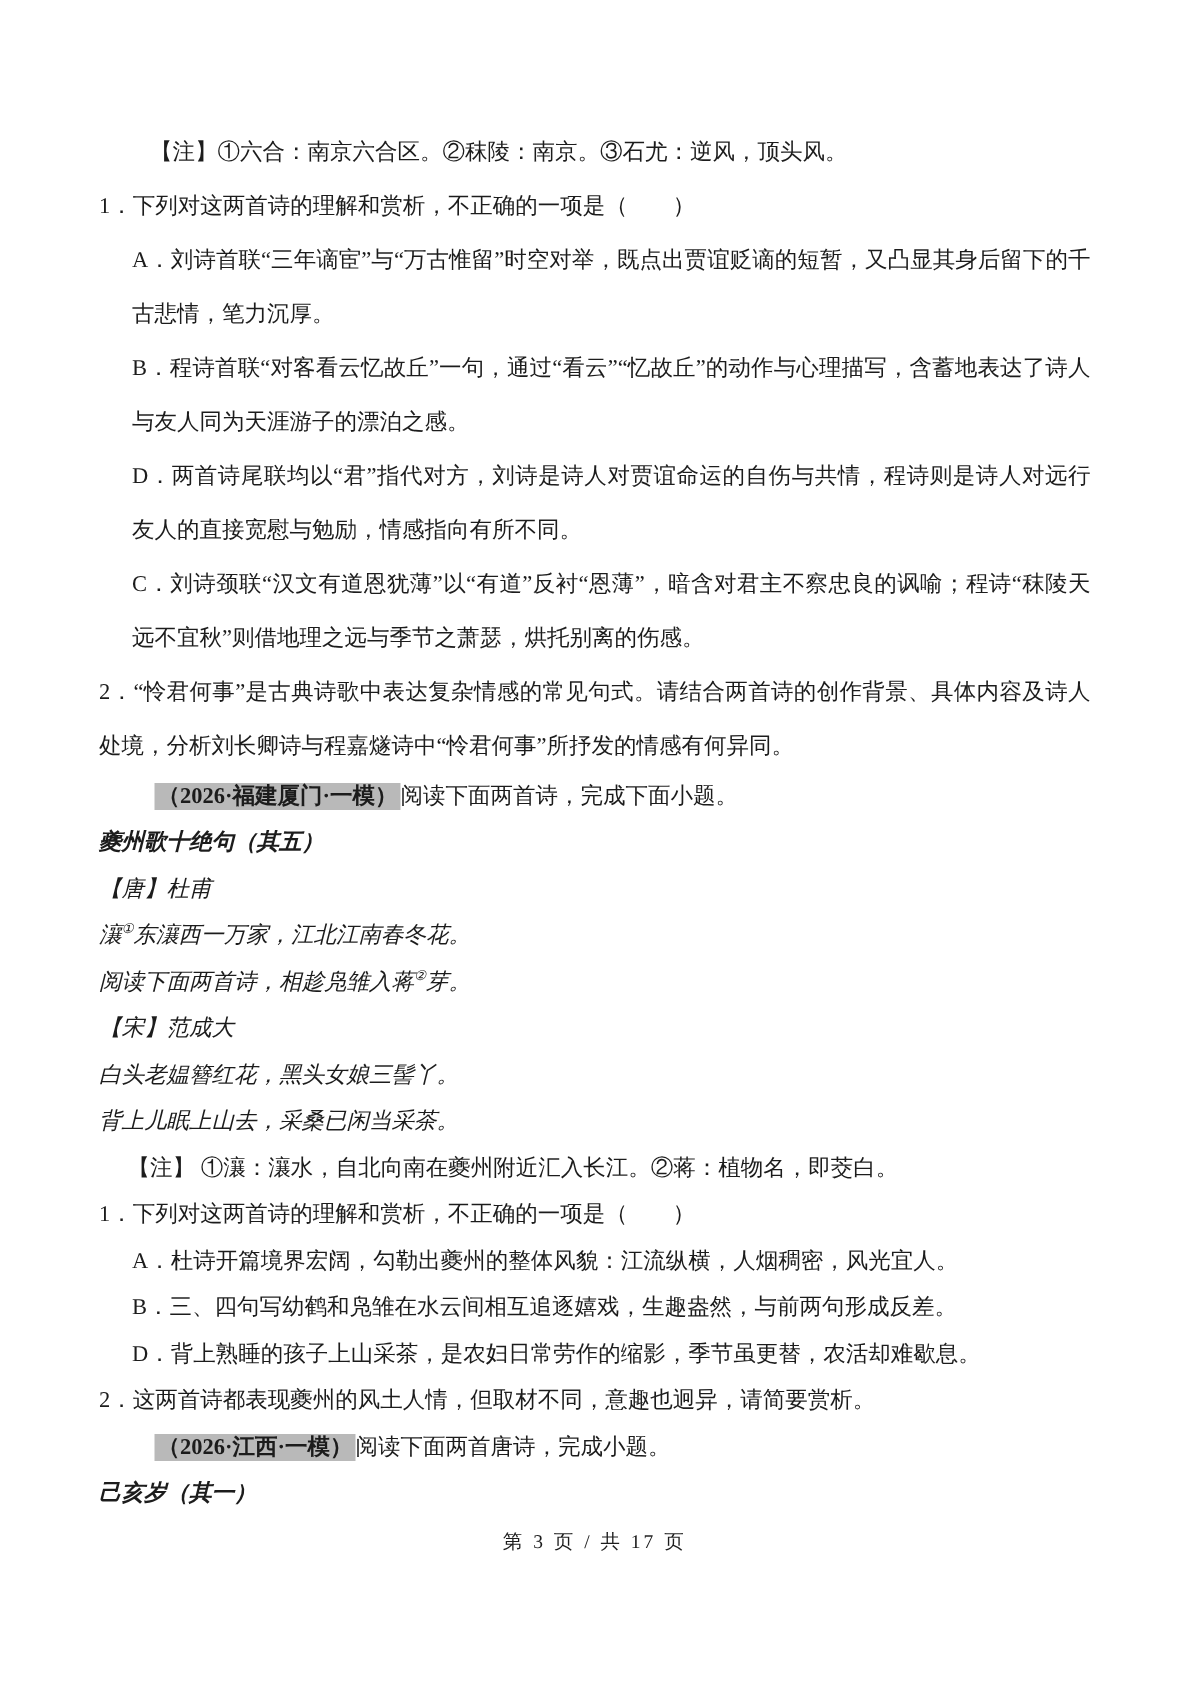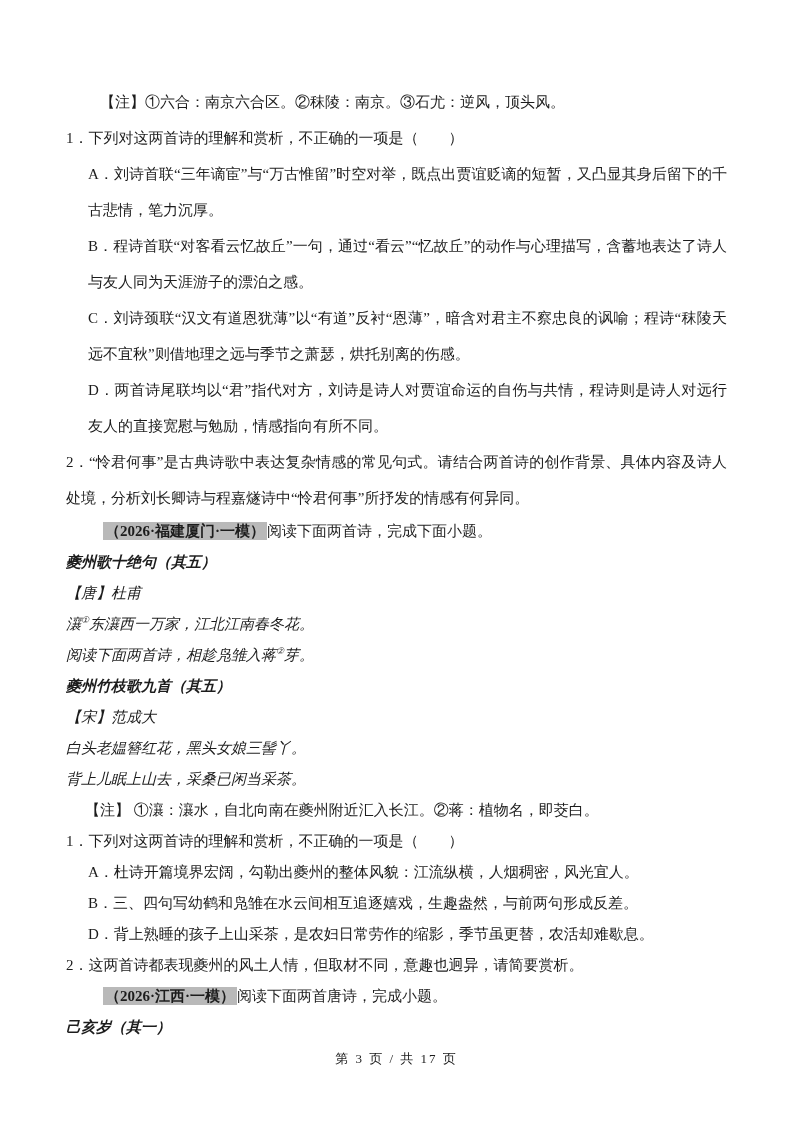--- a/index.html
+++ b/index.html
@@ -58,23 +58,23 @@
 
   <div class="b1">
     <div class="line note1 kai">【注】①六合：南京六合区。②秣陵：南京。③石尤：逆风，顶头风。</div>
 
     <div class="line">1．下列对这两首诗的理解和赏析，不正确的一项是（　　）</div>
 
     <div class="opt">A．刘诗首联“三年谪宦”与“万古惟留”时空对举，既点出贾谊贬谪的短暂，又凸显其身后留下的千古悲情，笔力沉厚。</div>
 
     <div class="opt">B．程诗首联“对客看云忆故丘”一句，通过“看云”“忆故丘”的动作与心理描写，含蓄地表达了诗人与友人同为天涯游子的漂泊之感。</div>
 
+    <div class="opt">D．两首诗尾联均以“君”指代对方，刘诗是诗人对贾谊命运的自伤与共情，程诗则是诗人对远行友人的直接宽慰与勉励，情感指向有所不同。</div>
+
     <div class="opt">C．刘诗颈联“汉文有道恩犹薄”以“有道”反衬“恩薄”，暗含对君主不察忠良的讽喻；程诗“秣陵天远不宜秋”则借地理之远与季节之萧瑟，烘托别离的伤感。</div>
-
-    <div class="opt">D．两首诗尾联均以“君”指代对方，刘诗是诗人对贾谊命运的自伤与共情，程诗则是诗人对远行友人的直接宽慰与勉励，情感指向有所不同。</div>
 
     <div class="line">2．“怜君何事”是古典诗歌中表达复杂情感的常见句式。请结合两首诗的创作背景、具体内容及诗人处境，分析刘长卿诗与程嘉燧诗中“怜君何事”所抒发的情感有何异同。</div>
   </div>
 
   <div class="b2">
     <div class="line tagline">
       <span class="tag" style="background: rgb(185, 185, 185);">（2026·福建厦门·一模）</span><span>阅读下面两首诗，完成下面小题。</span>
     </div>
 
     <div class="line center poem-title kai">夔州歌十绝句（其五）</div>
@@ -82,21 +82,20 @@
     <div class="line center kai">【唐】杜甫</div>
 
     <div class="line center kai poem-line">
       <span>瀼</span><sup>①</sup><span>东瀼西一万家，江北江南春冬花。</span>
     </div>
 
     <div class="line center kai poem-line">
       <span>阅读下面两首诗，相趁凫雏入蒋</span><sup>②</sup><span>芽。</span>
     </div>
 
-    <div class="line center poem-title kai">夔州竹枝歌九首（其五）</div>
 
     <div class="line center kai">【宋】范成大</div>
 
     <div class="line center kai">白头老媪簪红花，黑头女娘三髻丫。</div>
 
     <div class="line center kai">背上儿眠上山去，采桑已闲当采茶。</div>
 
     <div class="line note2 kai">【注】 ①瀼：瀼水，自北向南在夔州附近汇入长江。②蒋：植物名，即茭白。</div>
 
     <div class="line">1．下列对这两首诗的理解和赏析，不正确的一项是（　　）</div>

